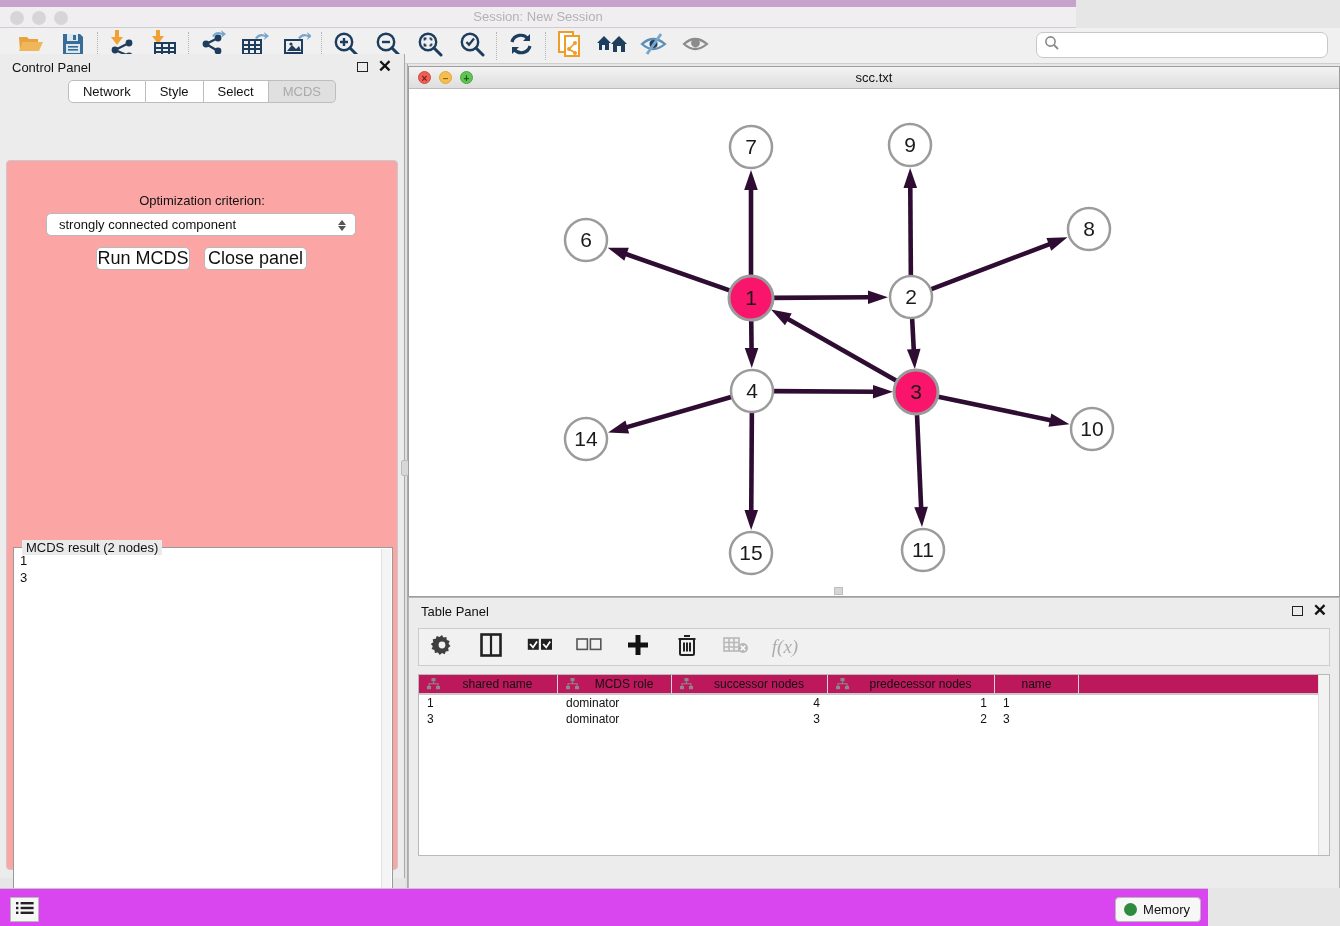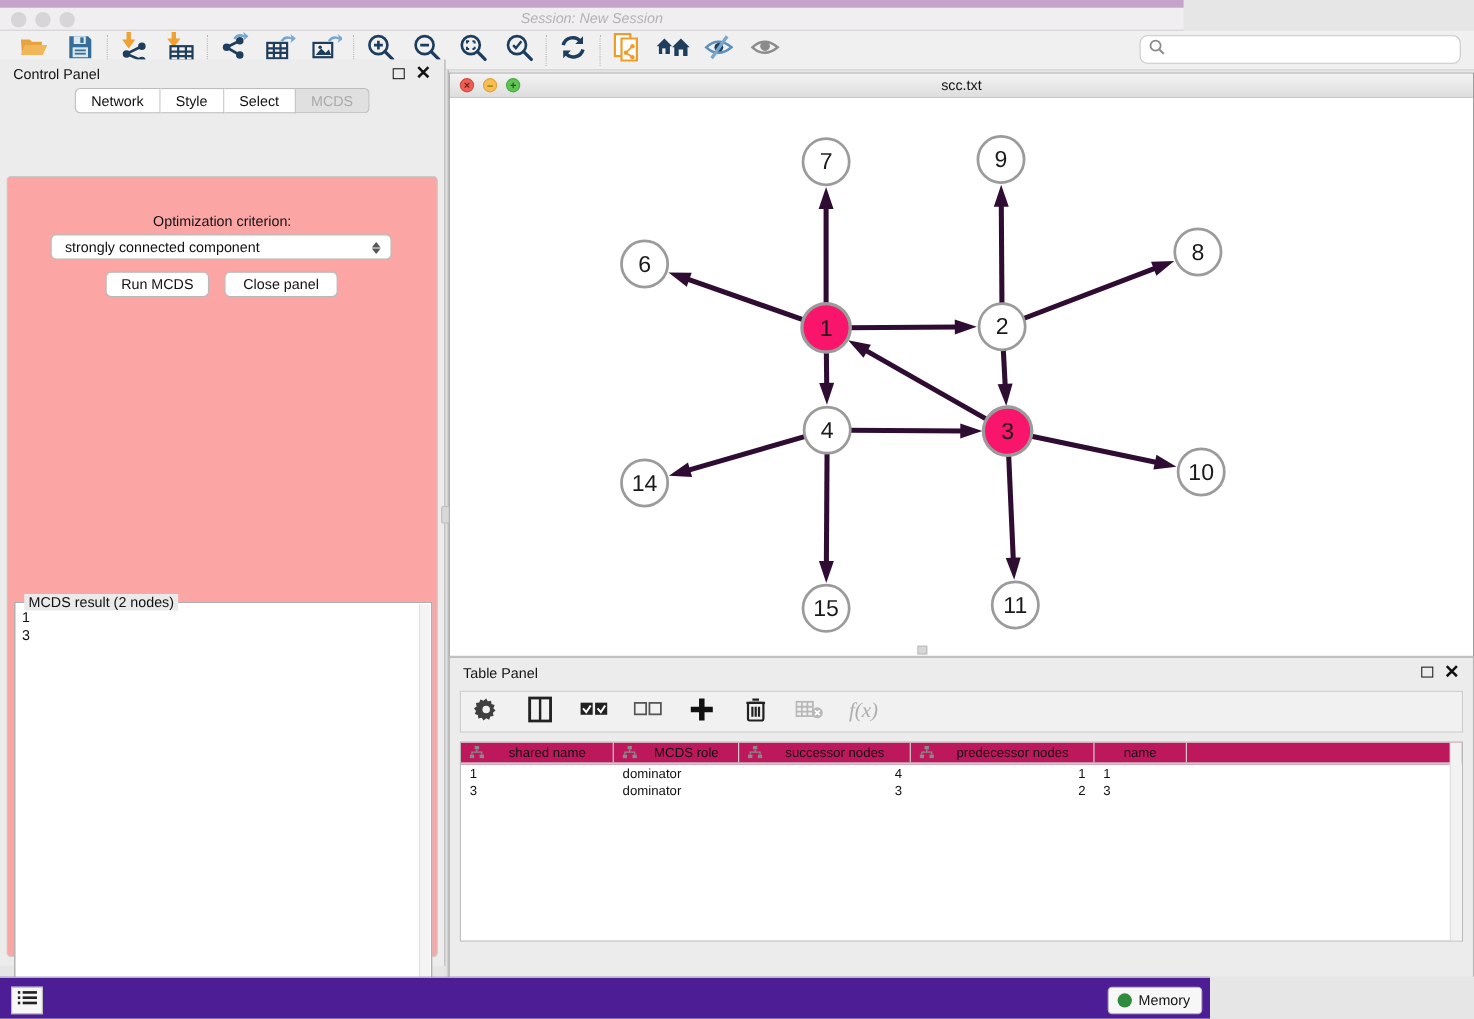--- a/index.html
+++ b/index.html
@@ -1,21 +1,21 @@
 <!DOCTYPE html>
 <html><head>
 <meta charset="utf-8">
 <style>
   * { margin:0; padding:0; box-sizing:border-box; }
   html,body { width:1340px; height:926px; }
   body { font-family:"Liberation Sans", sans-serif; background:#e6e6e6; position:relative; overflow:hidden; }
   .abs { position:absolute; }
 
   
-  #titlebar { left:0; top:0; width:1076px; height:28px; background:#f0eef0; border-bottom:1px solid #cfcdcf;font-style:italic; }
+  #titlebar { left:0; top:0; width:1076px; height:28px; background:#f0eef0; border-bottom:1px solid #cfcdcf; }
   #titlebar .purple { position:absolute; left:0; top:0; width:100%; height:7px; background:#c5a3cb; }
   .traffic { position:absolute; top:11px; width:14px; height:14px; border-radius:50%; background:#d8d5d8; }
   #titlebar .t1{left:10px;} #titlebar .t2{left:32px;} #titlebar .t3{left:54px;}
   #main-title { position:absolute; top:9px; left:0; width:100%; text-align:center; color:#b4b1b4; font-size:13px; }
 
   
   #toolbar { left:0; top:28px; width:1340px; height:36px; background:#f0f0f0; border-bottom:1px solid #cfcfcf; display:flex; align-items:center; padding-left:10px; }
   .tb-btn { width:42px; height:30px; display:flex; align-items:center; justify-content:center; }
   .tb-sep { width:1px; height:28px; border-left:1px dotted #b5b5b5; margin:0 3px; }
   #search-wrap { position:absolute; right:12px; top:32px; width:292px; height:26px; background:#fff; border:1px solid #c9c7c9; border-radius:7px; display:flex; align-items:center; padding-left:7px; }
@@ -32,21 +32,21 @@
   .tab:first-child { border-left:1px solid #bdbdbd; border-radius:5px 0 0 5px; }
   .tab:last-child { border-radius:0 5px 5px 0; }
   .tab.selected { background:#e0e0e0; color:#aaa; }
   #cp-body { position:absolute; left:6px; right:6px; top:106px; bottom:8px; border:1px solid #c9c9c9; border-radius:4px; background:#fca5a5; }
   #opt-label { position:absolute; top:32px; width:100%; text-align:center; font-size:13px; color:#111; }
   #opt-select { position:absolute; left:39px; top:52px; width:310px; height:23px; background:#fff; border:1px solid #b9b9b9; border-radius:5px; font-size:13px; display:flex; align-items:center; padding-left:12px; color:#111; }
   .stepper { position:absolute; right:7px; top:3px; width:12px; height:16px; display:flex; flex-direction:column; align-items:center; justify-content:center; gap:1px; }
   .stepper i { width:0; height:0; border-left:4px solid transparent; border-right:4px solid transparent; }
   .stepper .up { border-bottom:5px solid #555; }
   .stepper .dn { border-top:5px solid #555; }
-  .cp-btn { position:absolute; top:86px; height:23px; background:#fff; border:1px solid #b9b9b9; border-radius:5px; font-size:13px; color:#111; display:flex; align-items:center; justify-content:center; }
+  .cp-btn { position:absolute; top:86px; height:23px; background:#fff; border:1px solid #b9b9b9; border-radius:5px; font-size:18px; color:#111; display:flex; align-items:center; justify-content:center; }
   #run-btn { left:89px; width:94px; }
   #close-btn { left:197px; width:103px; }
   #result-box { position:absolute; left:6px; top:386px; width:380px; height:377px; border:1px solid #9a9a9a; background:#fff; }
   #result-legend { position:absolute; left:8px; top:-8px; background:#eaeaea; padding:0 4px; font-size:13px; color:#111; }
   #result-text { position:absolute; left:2px; top:4px; right:12px; bottom:2px; font-size:13px; color:#111; white-space:pre; line-height:17px; padding-left:4px; }
   #result-scroll { position:absolute; right:1px; top:1px; width:10px; bottom:1px; background:#f4f4f4; border-left:1px solid #e2e2e2; }
 
   
   #v-split { left:405px; top:64px; width:3px; height:824px; background:#e0e0e0; border-right:1px solid #ababab; }
   #v-split-handle { left:401px; top:460px; width:8px; height:16px; background:#d8d8d8; border:1px solid #bdbdbd; border-radius:2px; }
@@ -72,21 +72,21 @@
   #thead { display:flex; height:20px; background:#be185d; border-bottom:2px solid #c9c9c9; }
   .th { display:flex; align-items:center; font-size:12px; color:#111; border-right:1px solid #d7d7d7; padding:0 4px; }
   .th .lbl { flex:1; text-align:center; }
   .tree-ico { margin:0 2px 0 4px; flex:0 0 auto; }
   .tr { display:flex; height:16px; }
   .td { font-size:12px; color:#111; line-height:16px; padding:0 8px; white-space:nowrap; overflow:hidden; }
   .td.r { text-align:right; }
   #tp-tabs { position:absolute; bottom:3px; left:0; width:100%; display:flex; justify-content:center; }
 
   
-  #status-bar { left:0; top:888px; width:1100px; height:38px; background:#4c1d95; border-top:1px solid #c6c6c6; }
+  #status-bar { left:0; top:888px; width:1208px; height:38px; background:#d946ef; border-top:1px solid #c6c6c6; }
   #list-btn { position:absolute; left:10px; top:8px; width:29px; height:25px; background:#f7f7f7; border:1px solid #b9b9b9; display:flex; align-items:center; justify-content:center; }
   #memory-btn { position:absolute; right:7px; top:8px; height:25px; padding:0 10px 0 8px; background:#f7f7f7; border:1px solid #b9b9b9; border-radius:4px; display:flex; align-items:center; gap:6px; font-size:13px; color:#111; }
   #memory-dot { width:13px; height:13px; border-radius:50%; background:#2e8b3d; }
 </style>
 </head>
 <body>
 
 <div id="titlebar" class="abs">
   <div class="purple"></div>
   <div class="traffic t1"></div>

